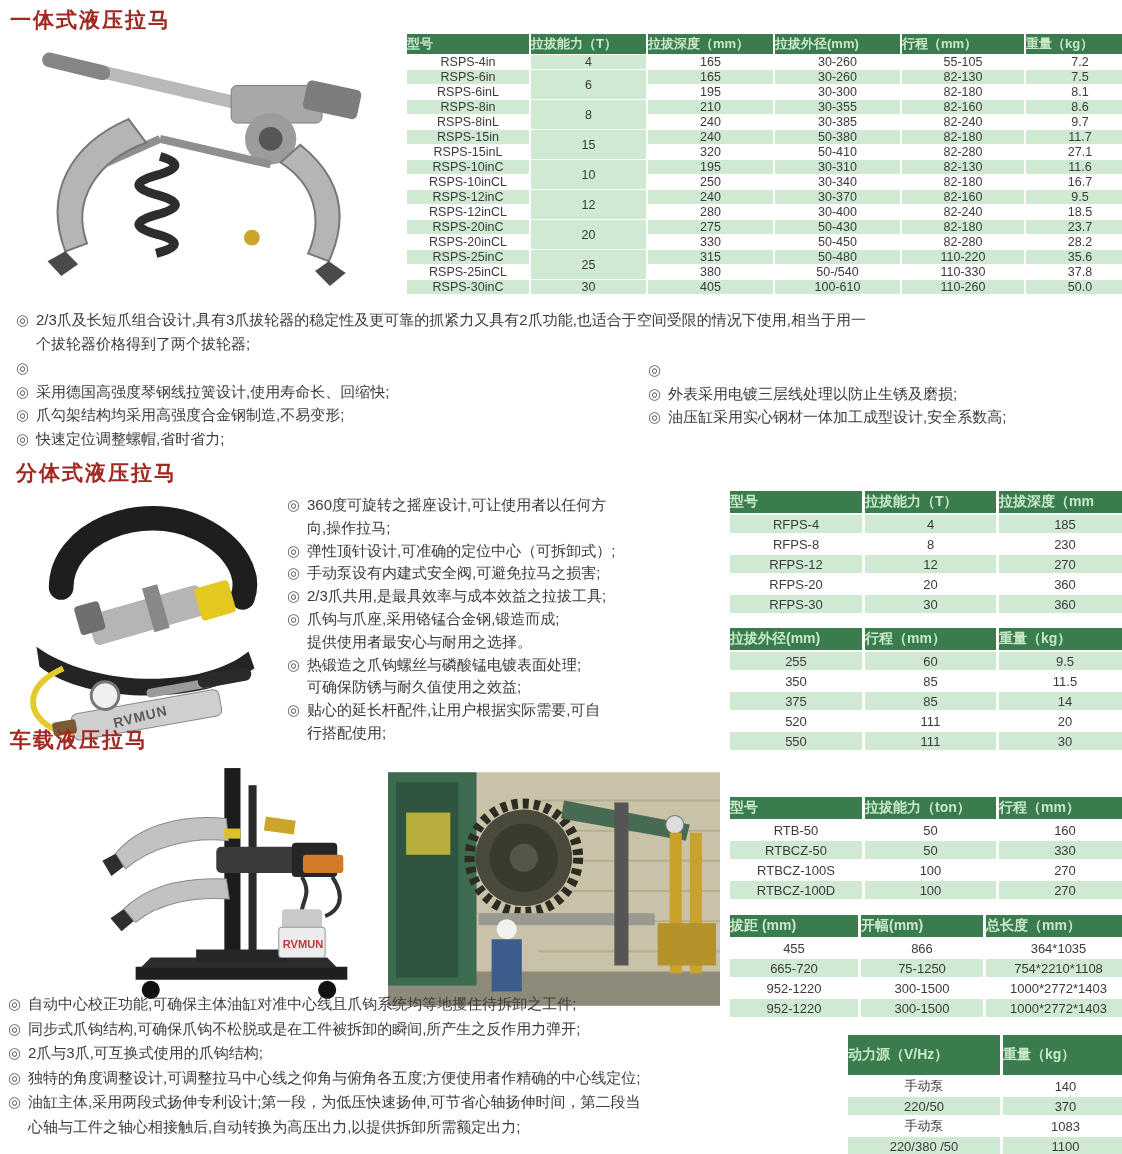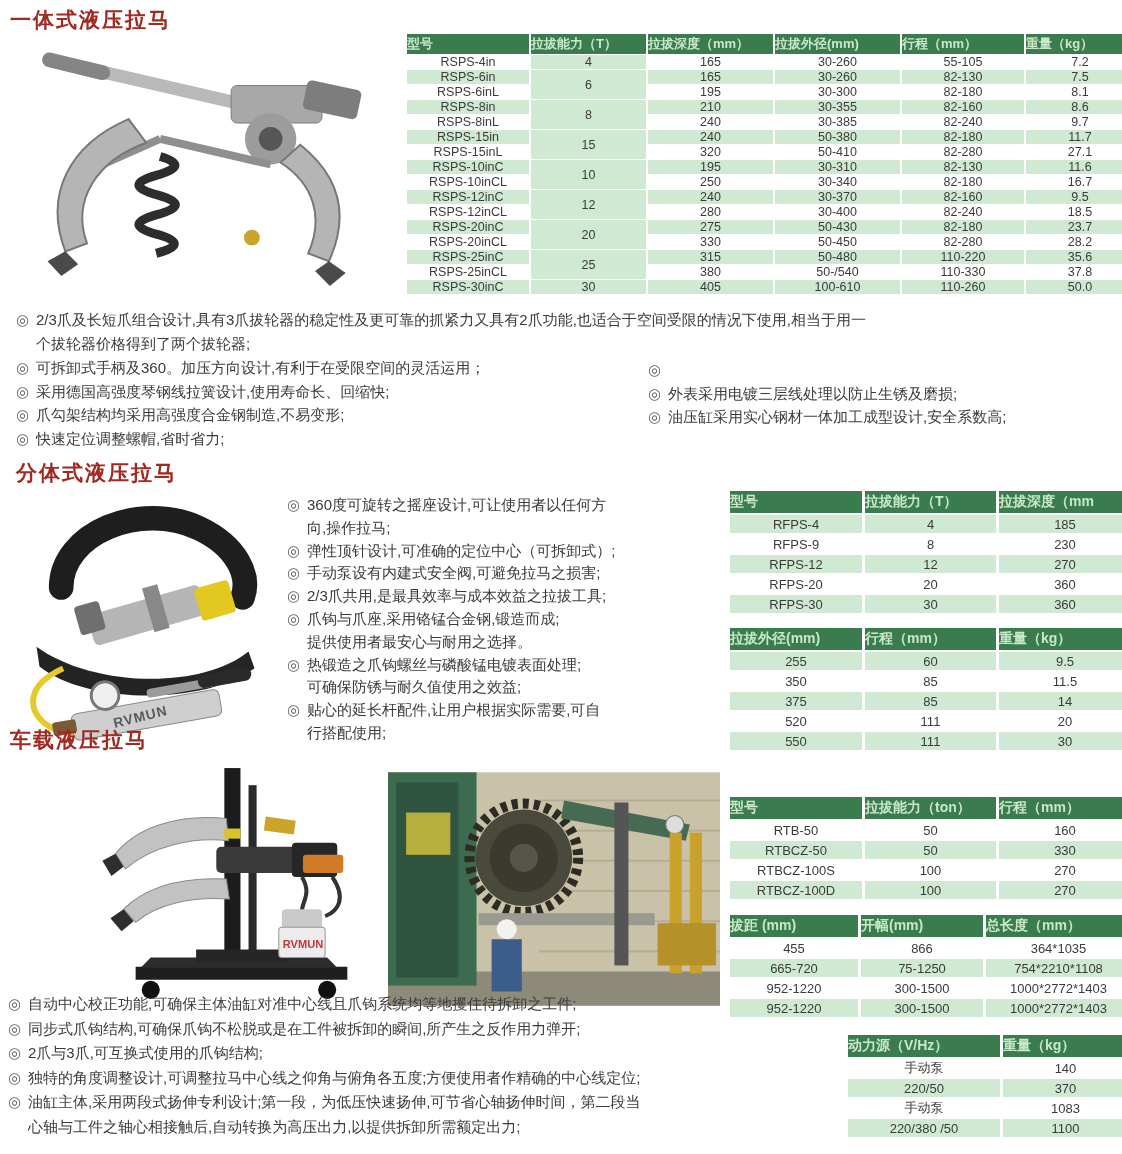--- a/index.html
+++ b/index.html
@@ -38,21 +38,21 @@
 
   .t-mid{width:395px;border-spacing:3px 2px;font-size:13px;}
   .t-mid th{height:22px;font-size:14px;}
   .t-mid td{height:18px;}
   #t-rfps{left:727px;top:489px;}
   #t-rfps2{left:727px;top:626px;}
   #t-rtb{left:727px;top:795px;}
   #t-rtb2{left:727px;top:913px;}
 
   .t-small{position:absolute;left:845px;top:1033px;width:277px;border-spacing:3px 2px;font-size:13px;}
-  .t-small th{height:22px;font-size:14px;}
+  .t-small th{height:40px;font-size:14px;}
   .t-small td{height:18px;}
 
   .bullets{position:absolute;}
   .bullet{display:flex;align-items:flex-start;}
   .mark{flex:0 0 20px;color:#5d5d5d;}
   .btext{white-space:pre-line;}
 
   #s1-bul-main{left:16px;top:308px;width:1078px;font-size:15px;line-height:23.5px;}
   #s1-bul-left{left:16px;top:356px;width:640px;font-size:15px;line-height:23.5px;}
   #s1-bul-right{left:648px;top:358px;width:470px;font-size:15px;line-height:23.5px;}
@@ -232,21 +232,20 @@
   <div class="bullets" id="s1-bul-main">
       <div class="bullet">
         <span class="mark">◎</span>
         <span class="btext">2/3爪及长短爪组合设计,具有3爪拔轮器的稳定性及更可靠的抓紧力又具有2爪功能,也适合于空间受限的情况下使用,相当于用一
 个拔轮器价格得到了两个拔轮器;</span>
       </div>
     </div>
   <div class="bullets" id="s1-bul-left">
       <div class="bullet">
         <span class="mark">◎</span>
-        <span class="btext">可拆卸式手柄及360。加压方向设计,有利于在受限空间的灵活运用；</span>
       </div>
       <div class="bullet">
         <span class="mark">◎</span>
         <span class="btext">采用德国高强度琴钢线拉簧设计,使用寿命长、回缩快;</span>
       </div>
       <div class="bullet">
         <span class="mark">◎</span>
         <span class="btext">爪勾架结构均采用高强度合金钢制造,不易变形;</span>
       </div>
       <div class="bullet">
@@ -338,21 +337,21 @@
           <th>拉拔深度（mm</th>
         </tr>
       </thead>
       <tbody>
         <tr class="shade">
           <td>RFPS-4</td>
           <td>4</td>
           <td>185</td>
         </tr>
         <tr>
-          <td>RFPS-9</td>
+          <td>RFPS-8</td>
           <td>8</td>
           <td>230</td>
         </tr>
         <tr class="shade">
           <td>RFPS-12</td>
           <td>12</td>
           <td>270</td>
         </tr>
         <tr>
           <td>RFPS-20</td>

